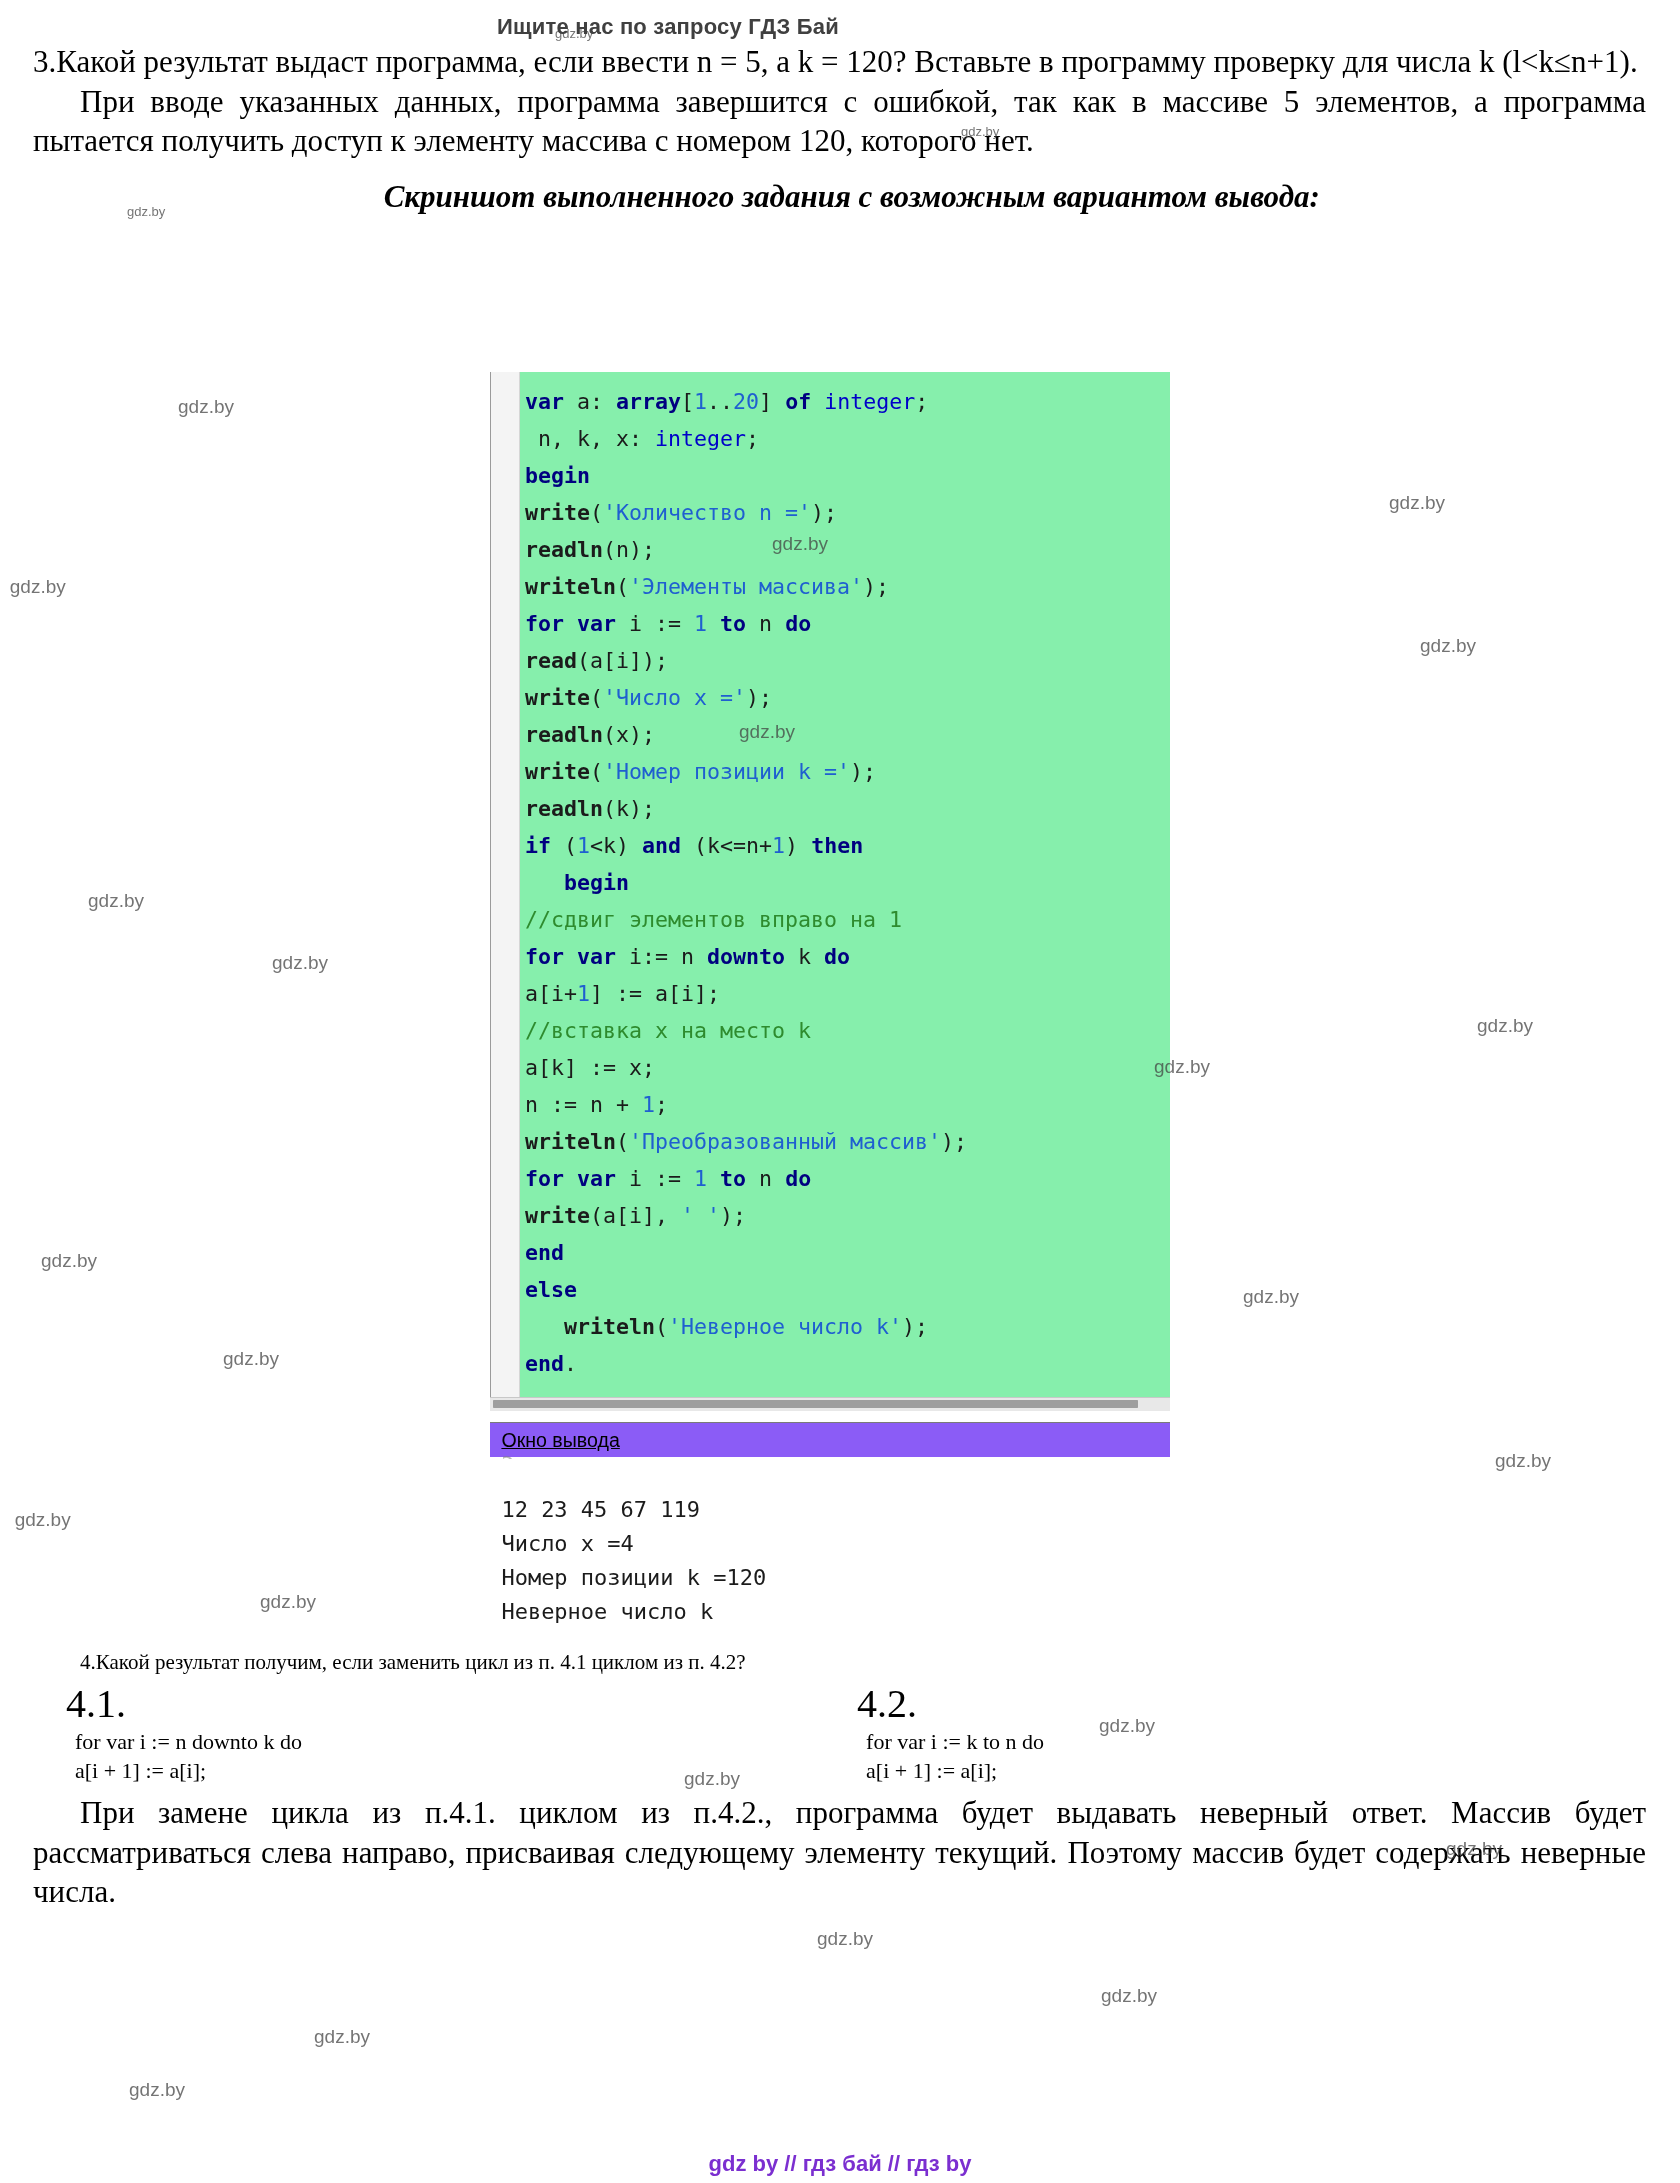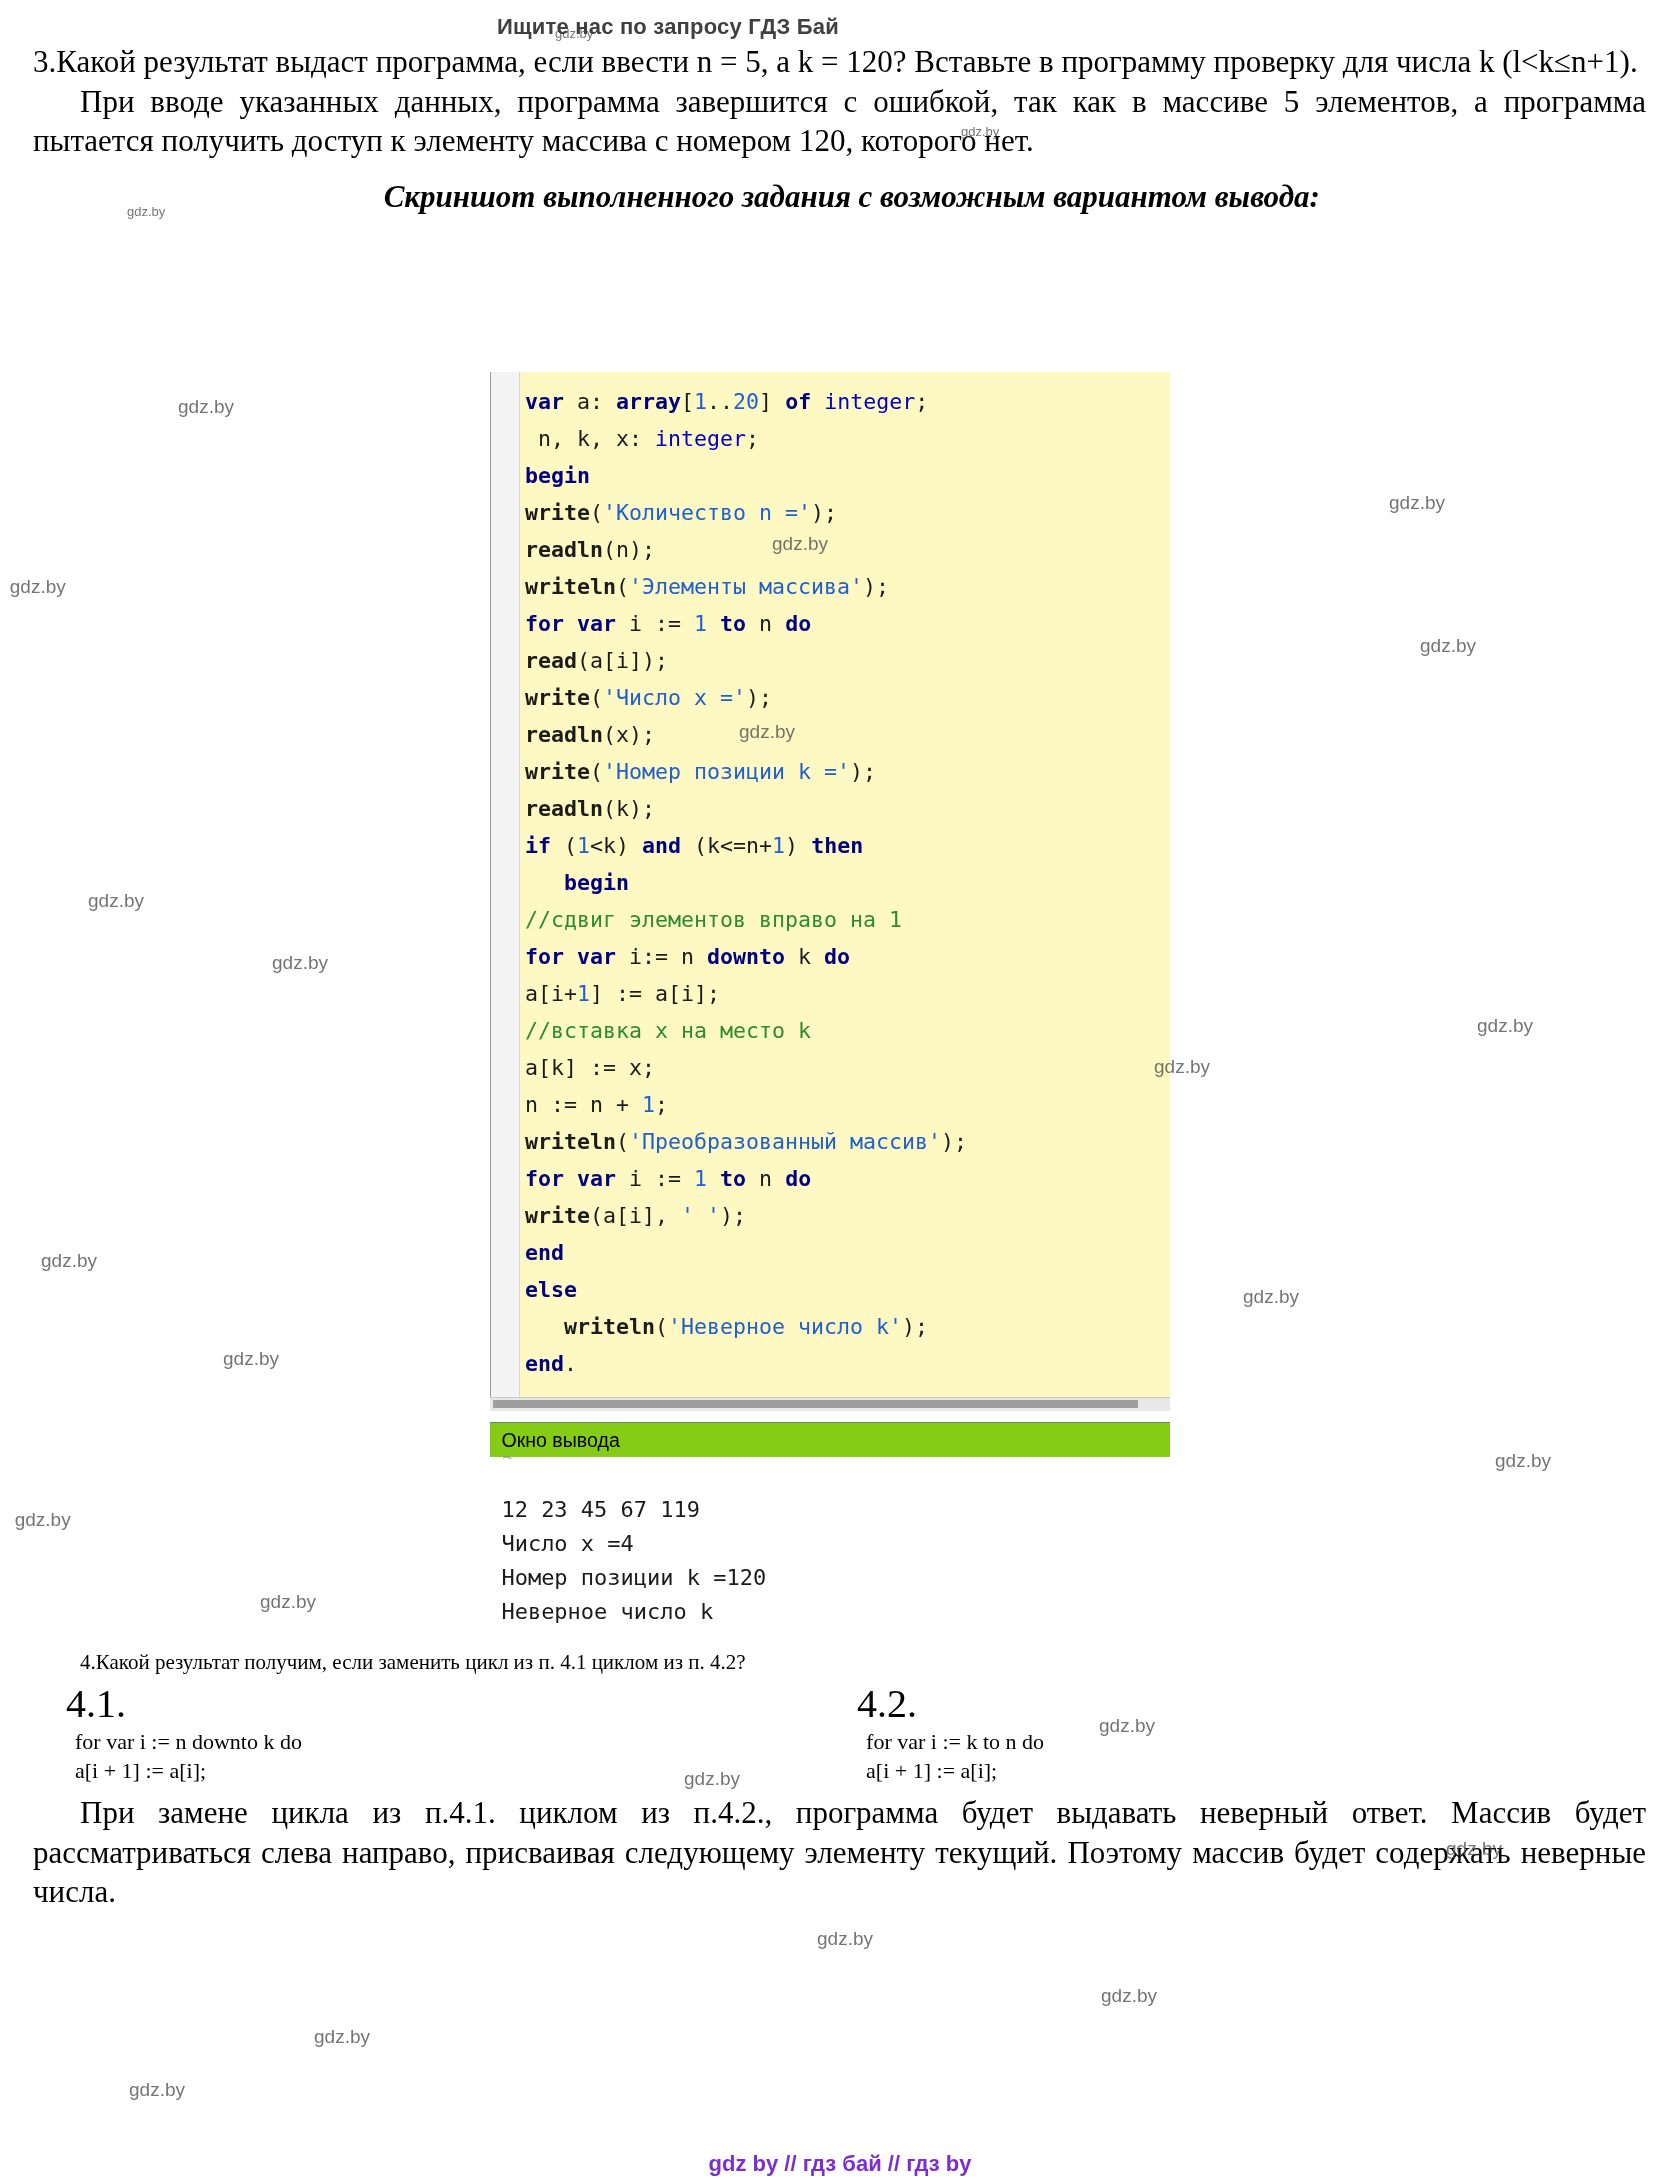--- a/index.html
+++ b/index.html
@@ -67,21 +67,21 @@
   
   .screenshot {
     position: absolute;
     left: 490px;
     top: 372px;
     width: 680px;
     background: #ffffff;
   }
   .code-area {
     position: relative;
-    background: #fef9c3;
+    background: #86efac;
     border-left: 1.6px solid #9a9a9a;
     padding: 11.4px 0 8.2px 0;
     min-height: 1005px;
   }
   .gutter {
     position: absolute;
     left: 0;
     top: 0;
     bottom: 0;
     width: 28px;
@@ -117,26 +117,27 @@
     width: 645px;
     height: 8.2px;
     background: #9e9e9e;
     border-radius: 0.8px;
   }
   .gap {
     height: 11.4px;
     background: #ffffff;
   }
   .out-header {
-    background: #84cc16;
+    background: #8b5cf6;
     color: #000000;
     font-family: "Liberation Sans", sans-serif;
     font-size: 19.6px;
     padding: 5.7px 0 5.7px 11.4px;
     border-top: 0.8px solid #7a7a7a;
+    text-decoration: underline;
   }
   pre.output {
     margin: 0;
     padding: 1.6px 0 4.9px 11.4px;
     font-family: "DejaVu Sans Mono", monospace;
     font-size: 22px;
     line-height: 34px;
     color: #1b1b1b;
     white-space: pre;
     background: #ffffff;

